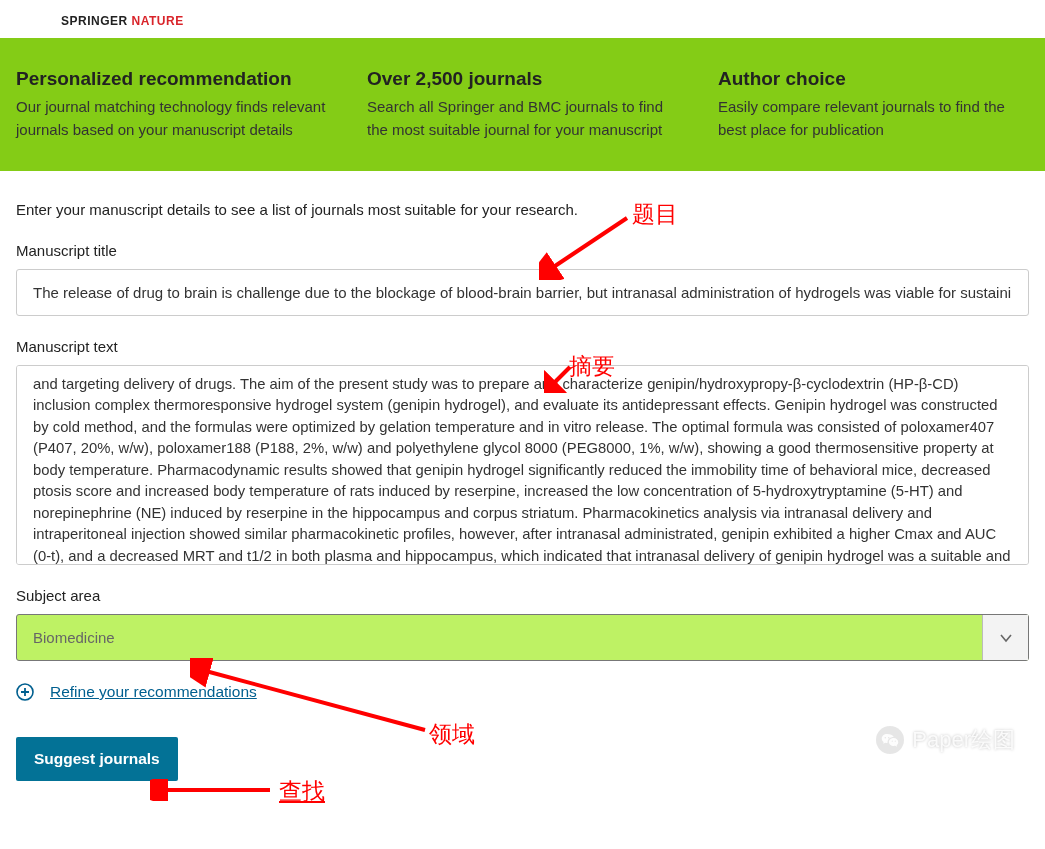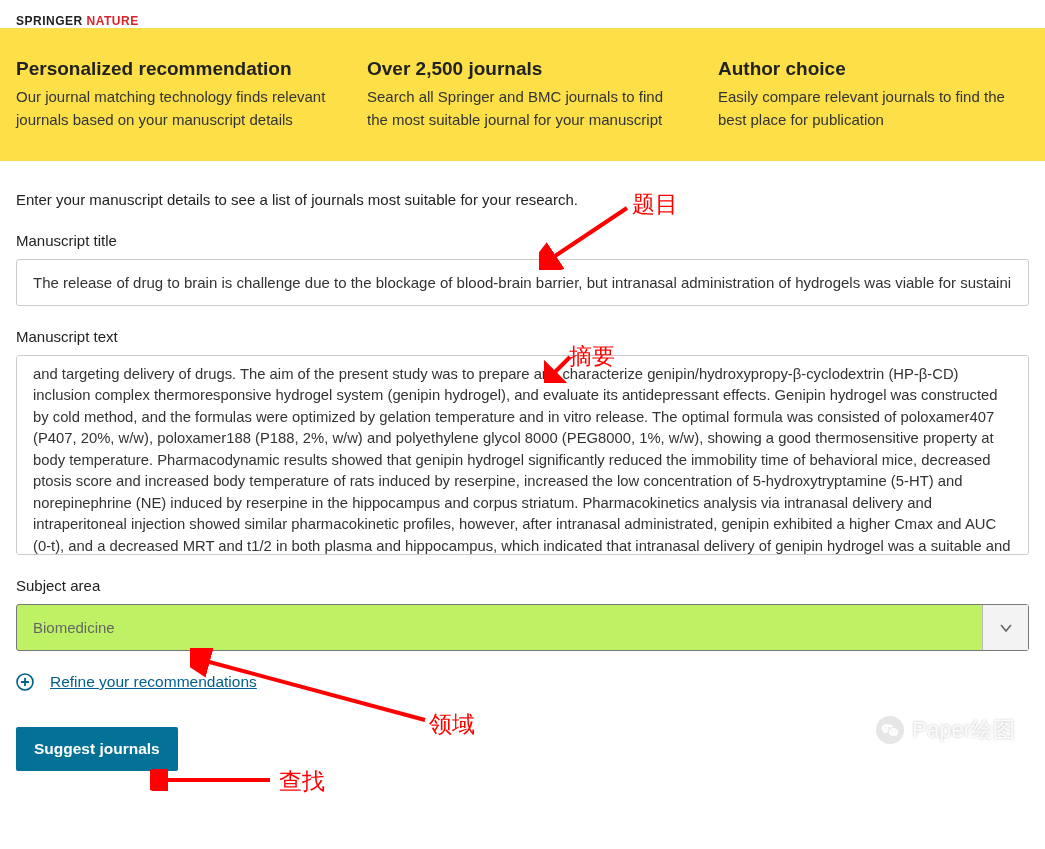--- a/index.html
+++ b/index.html
@@ -6,37 +6,38 @@
       box-sizing: border-box;
       margin: 0;
       padding: 0;
     }
     body {
       font-family: -apple-system, BlinkMacSystemFont, "Segoe UI", Arial, sans-serif;
       color: #333;
       background: #fff;
     }
     .header {
-      padding: 14px 16px 0;
+      padding: 14px 16px 10px;
+      margin-left: 45px;
     }
     .brand {
       font-size: 12px;
       font-weight: 700;
       letter-spacing: 0.5px;
     }
     .brand-springer { color: #222; }
     .brand-nature { color: #d9242a; }
     .site-title {
       font-family: Georgia, "Times New Roman", serif;
       font-size: 28px;
       color: #222;
       margin-top: 2px;
     }
     .features {
-      background: #fde047;
+      background: #84cc16;
       display: flex;
       gap: 40px;
       padding: 30px 16px 30px;
     }
     .feature {
       flex: 1;
     }
     .feature h3 {
       font-size: 19px;
       font-weight: 700;
@@ -267,21 +268,21 @@
   <div class="annotation" style="left:429px; top:548px;">领域</div>
   <svg class="overlay" style="left:190px; top:487px;" width="245" height="80">
     <defs>
         <marker id="ah3" markerWidth="12" markerHeight="12" refX="2" refY="4" orient="auto">
           <path d="M0,0 L0,8 L12,4 z" fill="#ff0000"></path>
         </marker>
       </defs>
     <line x1="235" y1="72" x2="12" y2="12" stroke="#ff0000" stroke-width="4" marker-end="url(#ah3)"></line>
   </svg>
 
-  <div class="annotation" style="left:279px; top:605px;">查找</div>
+  <div class="annotation" style="left:279px; top:605px;text-decoration:underline;">查找</div>
   <svg class="overlay" style="left:150px; top:608px;" width="128" height="22">
     <defs>
         <marker id="ah4" markerWidth="12" markerHeight="12" refX="2" refY="4" orient="auto">
           <path d="M0,0 L0,8 L12,4 z" fill="#ff0000"></path>
         </marker>
       </defs>
     <line x1="120" y1="11" x2="10" y2="11" stroke="#ff0000" stroke-width="4" marker-end="url(#ah4)"></line>
   </svg>
 
   <div class="watermark">

